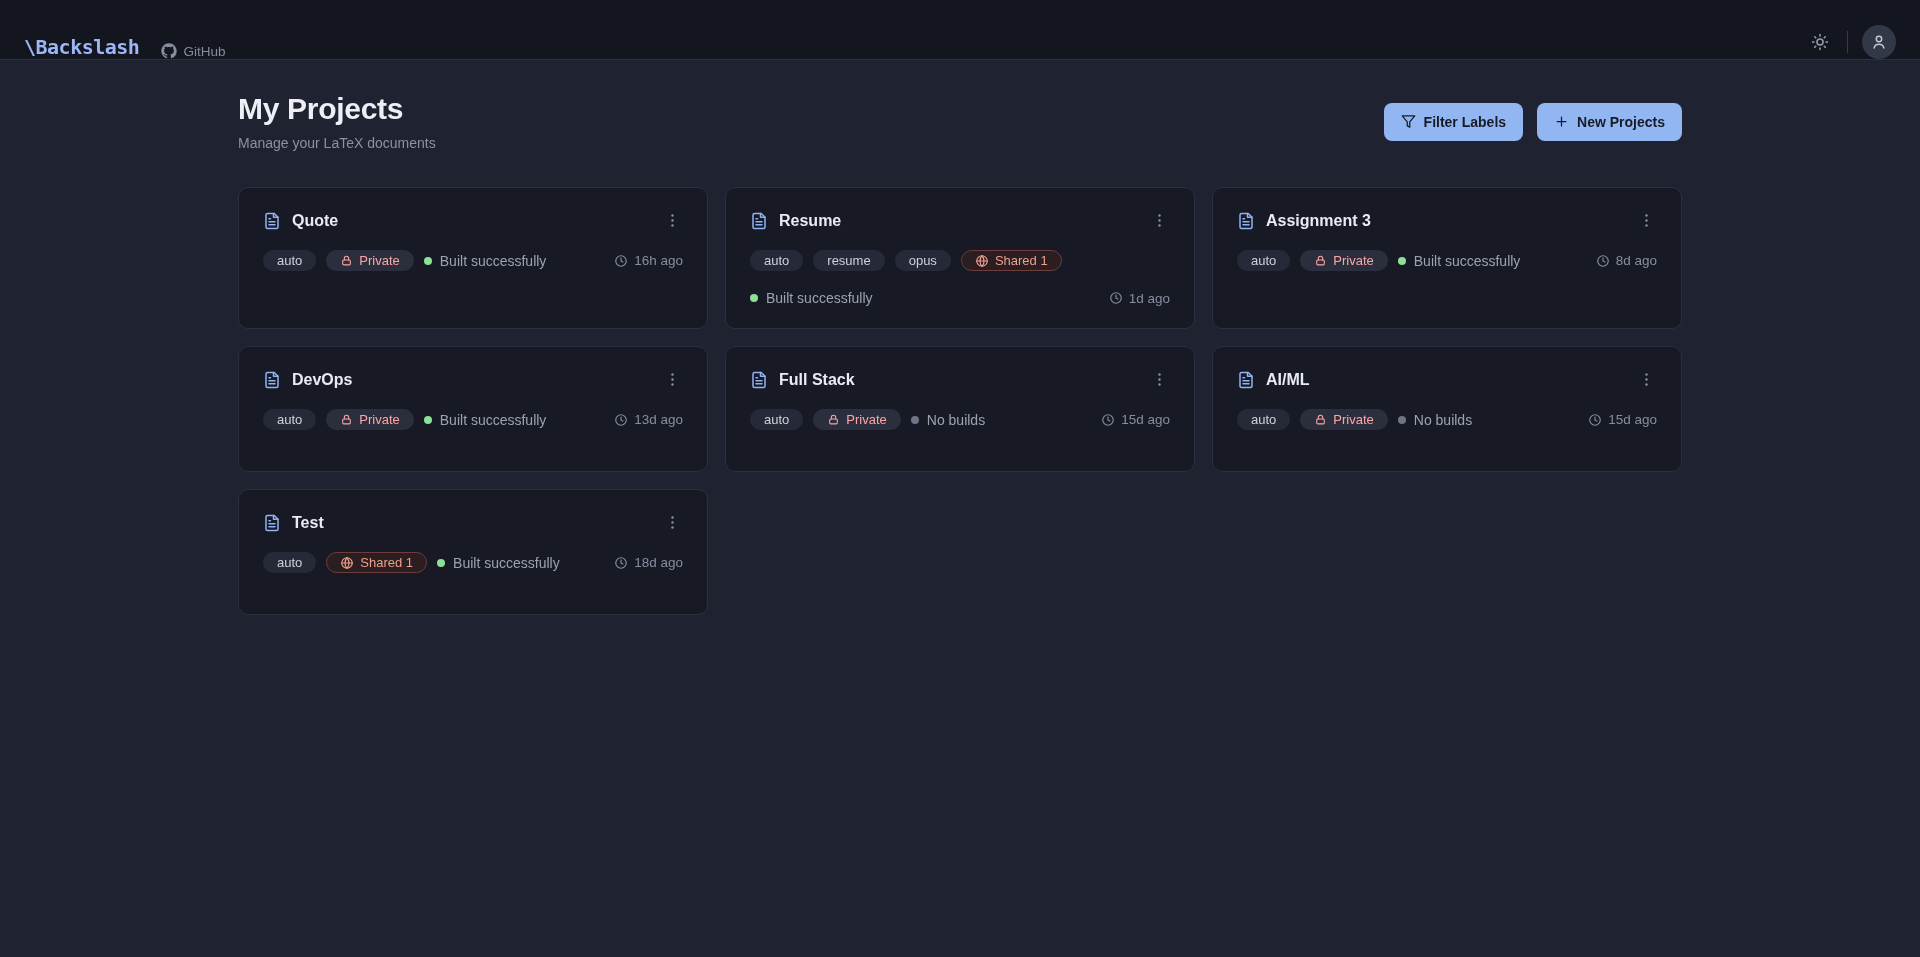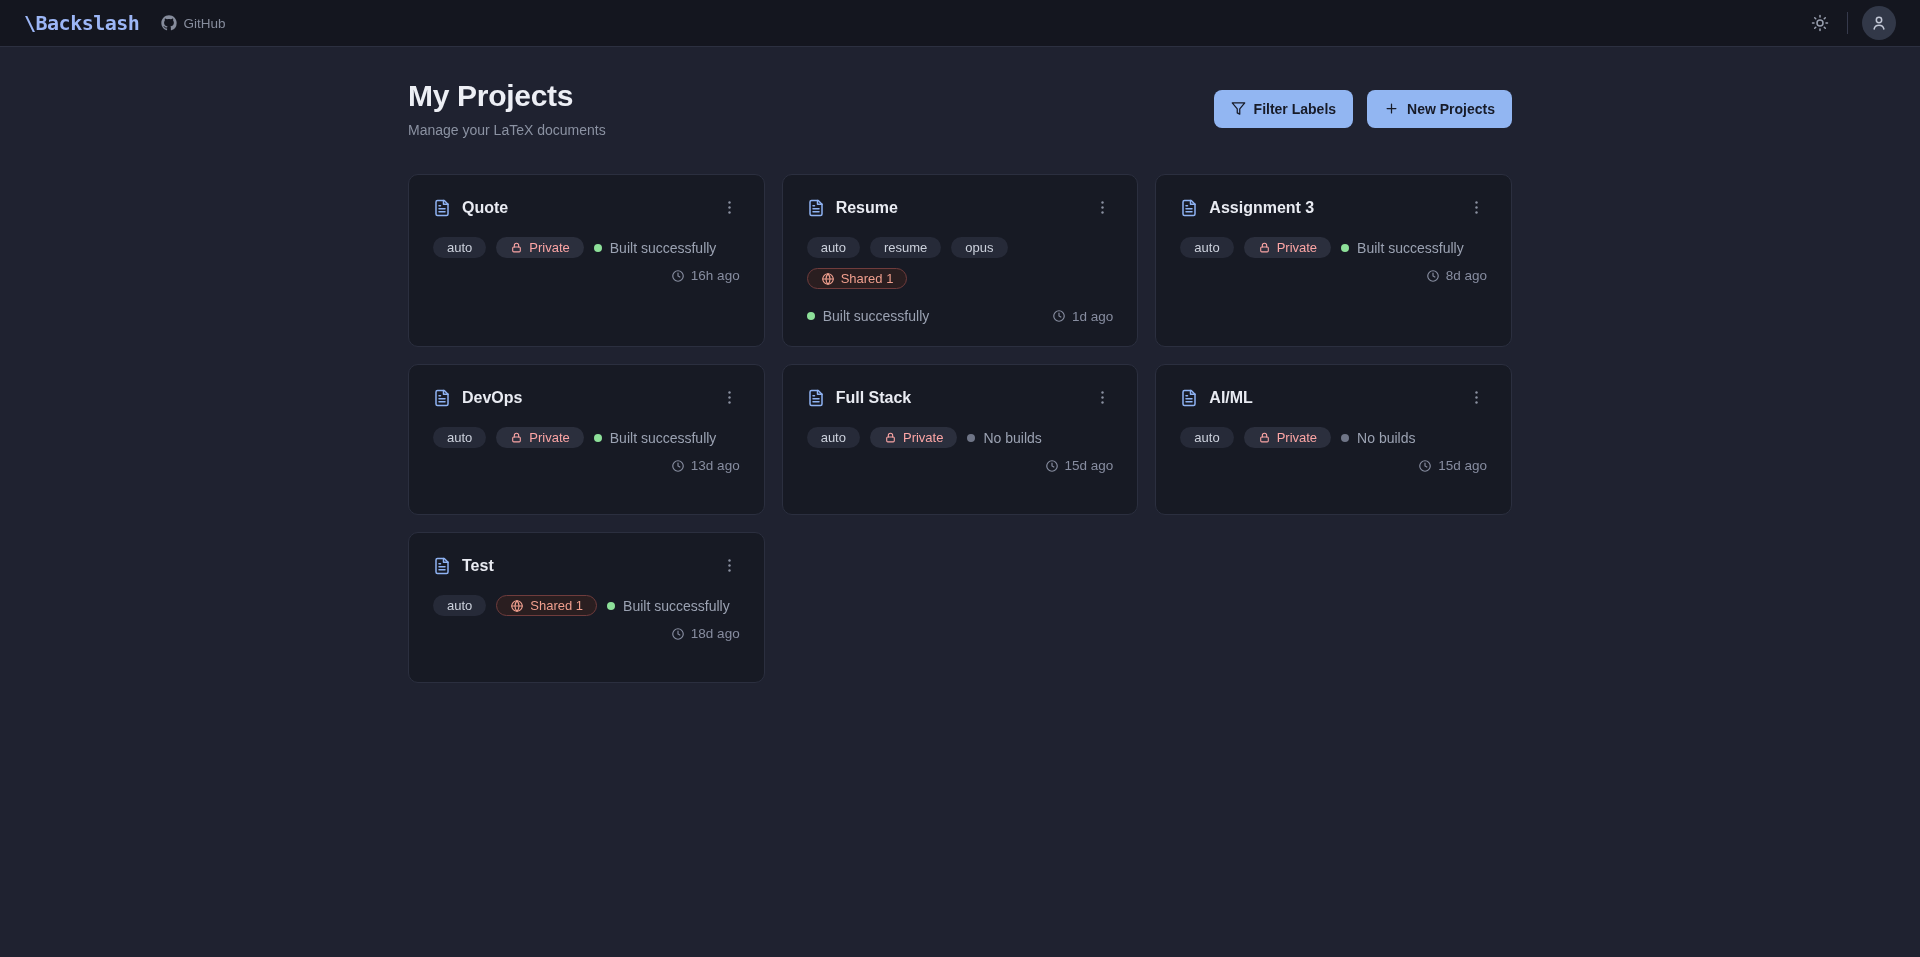--- a/index.html
+++ b/index.html
@@ -7,25 +7,25 @@
   body {
     background:#1f2230;
     font-family:"Liberation Sans", sans-serif;
     color:#edeff5;
     -webkit-font-smoothing:antialiased;
   }
   svg { display:block; }
 
   
   .navbar {
-    height:47px;
+    height:60px;
     background:#14161f;
     border-bottom:1px solid #2c3040;
     display:flex;
-    align-items:center;
+    align-items:flex-end;
     padding:0 24px;
   }
   .logo {
     font-family:"DejaVu Sans Mono", monospace;
     font-weight:700;
     font-size:20px;
     color:#9cb6f6;
     letter-spacing:-0.5px;
     cursor:pointer;
   }
@@ -43,21 +43,21 @@
   .nav-divider { width:1px; height:22px; background:#363a4c; }
   .avatar {
     width:34px; height:34px; border-radius:50%;
     background:#323848; border:none;
     display:flex; align-items:center; justify-content:center;
     color:#c3c8d6; cursor:pointer;
   }
   .avatar svg { width:18px; height:18px; }
 
   
-  .container { width:1104px; margin:0 auto; padding-top:32px; }
+  .container { width:1444px; margin:0 auto; padding-top:32px; }
   .page-header { display:flex; align-items:center; justify-content:space-between; }
   .page-title { font-size:30px; font-weight:700; color:#edeff5; letter-spacing:-0.3px; }
   .page-subtitle { font-size:14px; color:#8b92a2; margin-top:9px; }
   .header-actions { display:flex; gap:14px; }
   .btn {
     display:flex; align-items:center; gap:8px;
     height:38px; padding:0 17px;
     background:#92b6f2; color:#171b28;
     border:none; border-radius:8px;
     font-family:"Liberation Sans", sans-serif;

